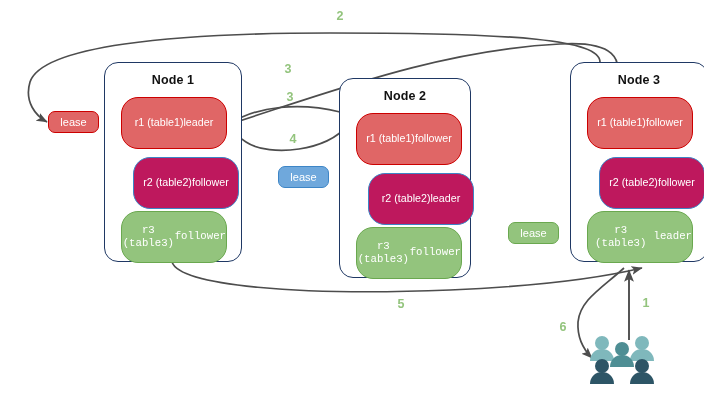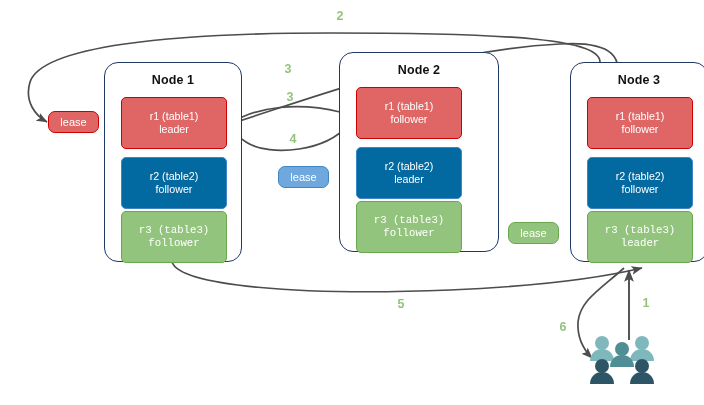--- a/index.html
+++ b/index.html
@@ -40,33 +40,33 @@
     font-weight: bold;
     color: #111111;
     letter-spacing: 0.1px;
   }
   .replica {
     position: absolute;
     box-sizing: border-box;
     left: 16px;
     width: 106px;
     height: 52px;
-    border-radius: 5px;
+    border-radius: 17px;
     display: flex;
-    flex-direction: column;
+    flex-direction: row;
     align-items: center;
     justify-content: center;
     color: #ffffff;
     font-size: 10.7px;
     line-height: 13.5px;
     text-align: center;
   }
   .replica .l1, .replica .l2 { display: block; }
   .r-red   { background: #e06666; border: 1.4px solid #cc0000; }
-  .r-blue  { background: #0369a1; border: 1.4px solid #3d85c6; }
+  .r-blue  { background: #be185d; border: 1.4px solid #3d85c6; margin-left: 12px; }
   .r-green { background: #93c47d; border: 1.4px solid #6aa84f; font-family: Liberation Mono, monospace; }
   .lease {
     position: absolute;
     box-sizing: border-box;
     border-radius: 7px;
     display: flex;
     align-items: center;
     justify-content: center;
     color: #ffffff;
     font-size: 11px;
@@ -128,21 +128,21 @@
     <div class="replica r-blue" style="top:94px;">
       <span class="l1">r2 (table2)</span>
       <span class="l2">follower</span>
     </div>
     <div class="replica r-green" style="top:148px;">
       <span class="l1">r3 (table3)</span>
       <span class="l2">follower</span>
     </div>
   </div>
 
-  <div class="node-box" style="left:339px; top:52px; width:160px; height:200px;">
+  <div class="node-box" style="left:339px; top:78px; width:132px; height:200px;">
     <div class="node-title">Node 2</div>
     <div class="replica r-red" style="top:34px;">
       <span class="l1">r1 (table1)</span>
       <span class="l2">follower</span>
     </div>
     <div class="replica r-blue" style="top:94px;">
       <span class="l1">r2 (table2)</span>
       <span class="l2">leader</span>
     </div>
     <div class="replica r-green" style="top:148px;">

